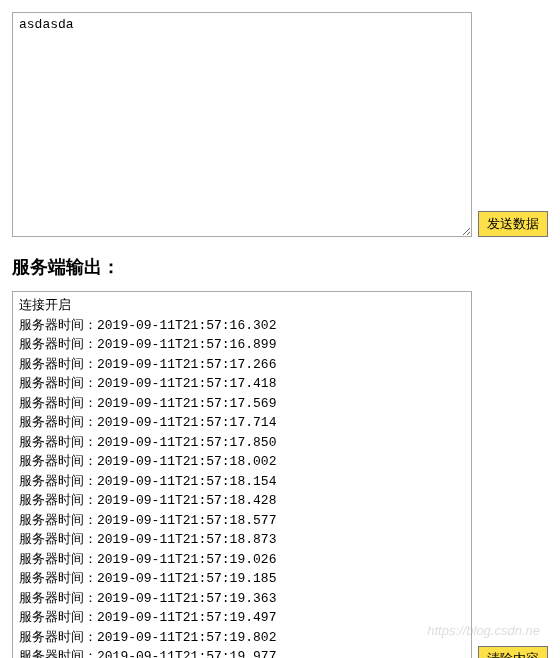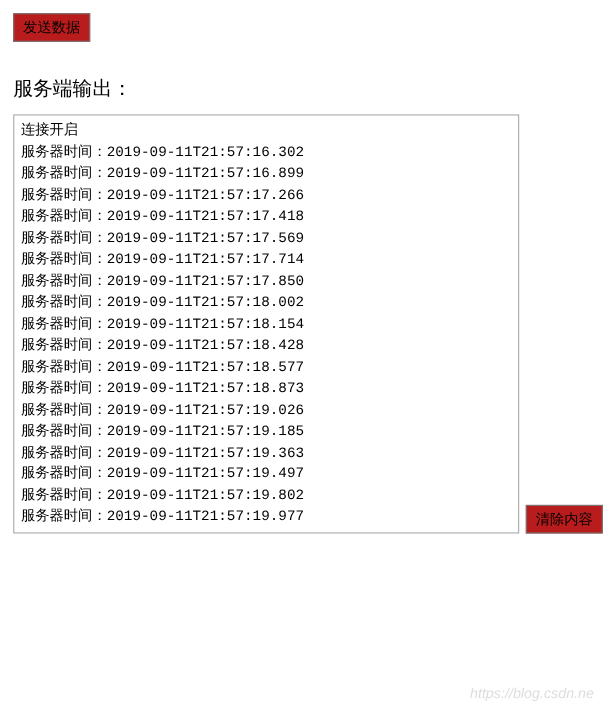--- a/index.html
+++ b/index.html
@@ -24,29 +24,29 @@
       font-size: 13px;
       padding: 4px 6px;
       border: 1px solid #a9a9a9;
       box-sizing: border-box;
       overflow: auto;
     }
     button {
       font-family: "Microsoft YaHei", Arial, sans-serif;
       font-size: 13px;
       padding: 3px 8px;
-      background: #b91c1c;
+      background: #fde047;
       border: 1px solid #767676;
       cursor: pointer;
       white-space: nowrap;
     }
     h3 {
       font-size: 18px;
-      font-weight: normal;
-      margin: 30px 0 12px 0;
+      font-weight: bold;
+      margin: 18px 0 12px 0;
     }
     .output-row {
       display: flex;
       align-items: flex-end;
       gap: 6px;
     }
     .output-box {
       width: 460px;
       border: 1px solid #a9a9a9;
       padding: 4px 6px;
@@ -64,20 +64,21 @@
       font-size: 13px;
       font-family: Arial, sans-serif;
       pointer-events: none;
       font-style: italic;
     }
   </style>
 </head>
 <body>
 
 <div class="input-row">
+  <textarea style="">asdasda</textarea>
   <button>发送数据</button>
 </div>
 
 <h3>服务端输出：</h3>
 
 <div class="output-row">
   <div class="output-box" id="output-box">连接开启
 服务器时间：2019-09-11T21:57:16.302
 服务器时间：2019-09-11T21:57:16.899
 服务器时间：2019-09-11T21:57:17.266

